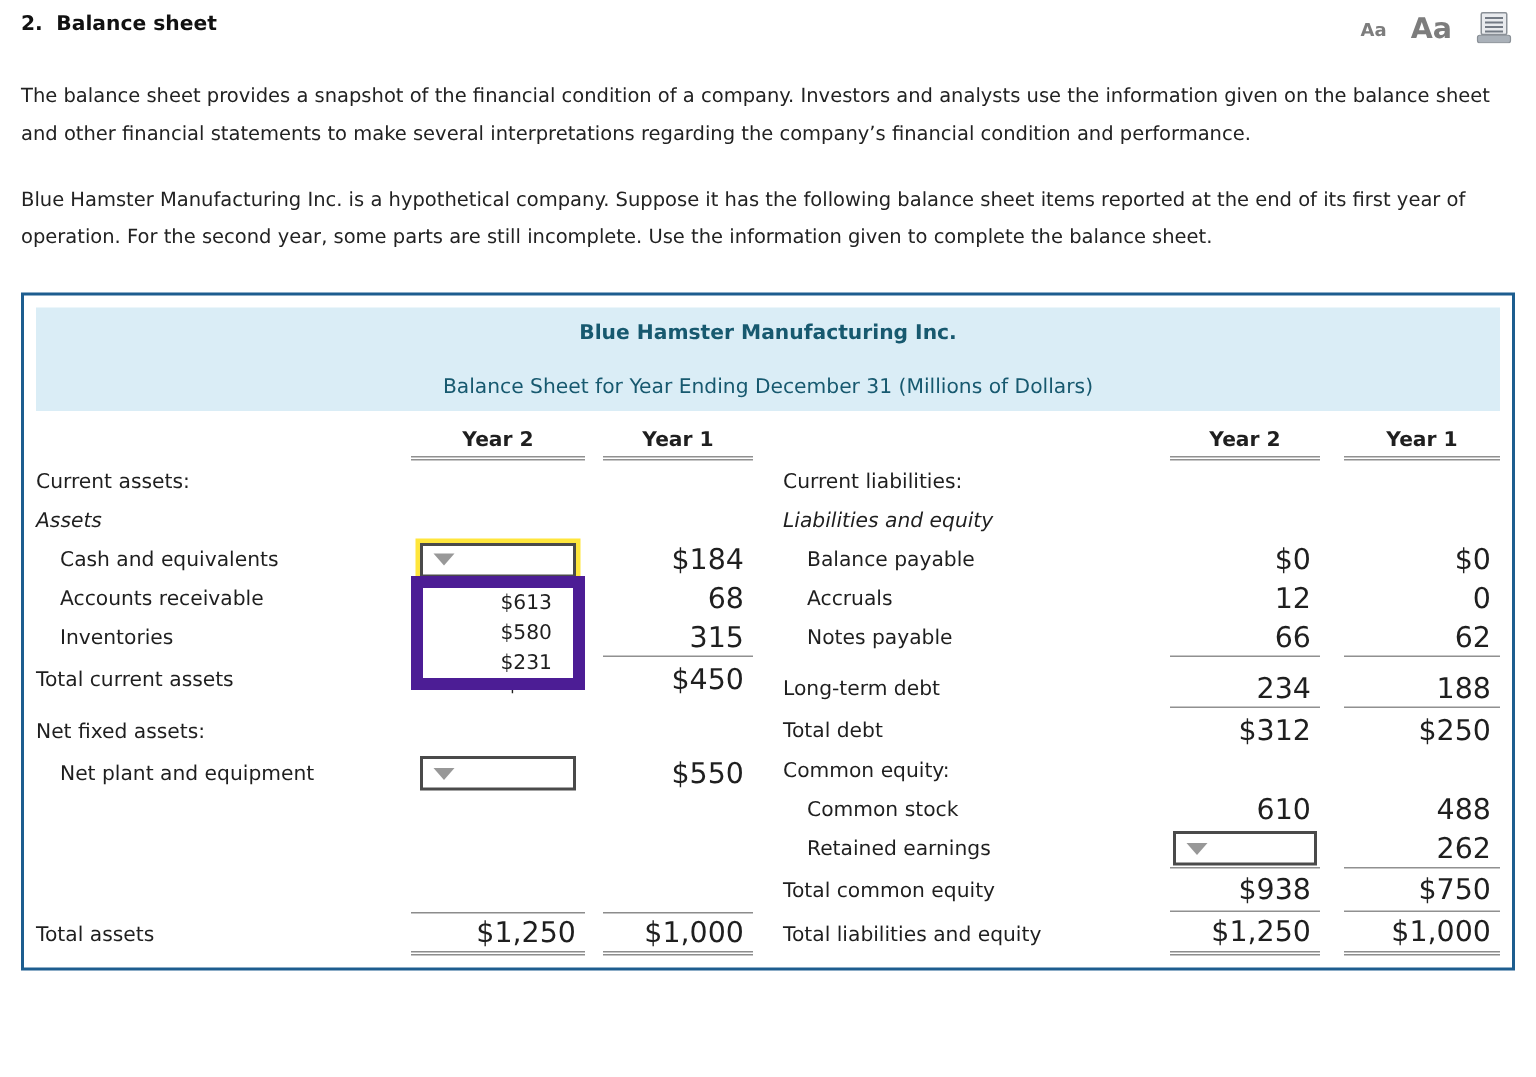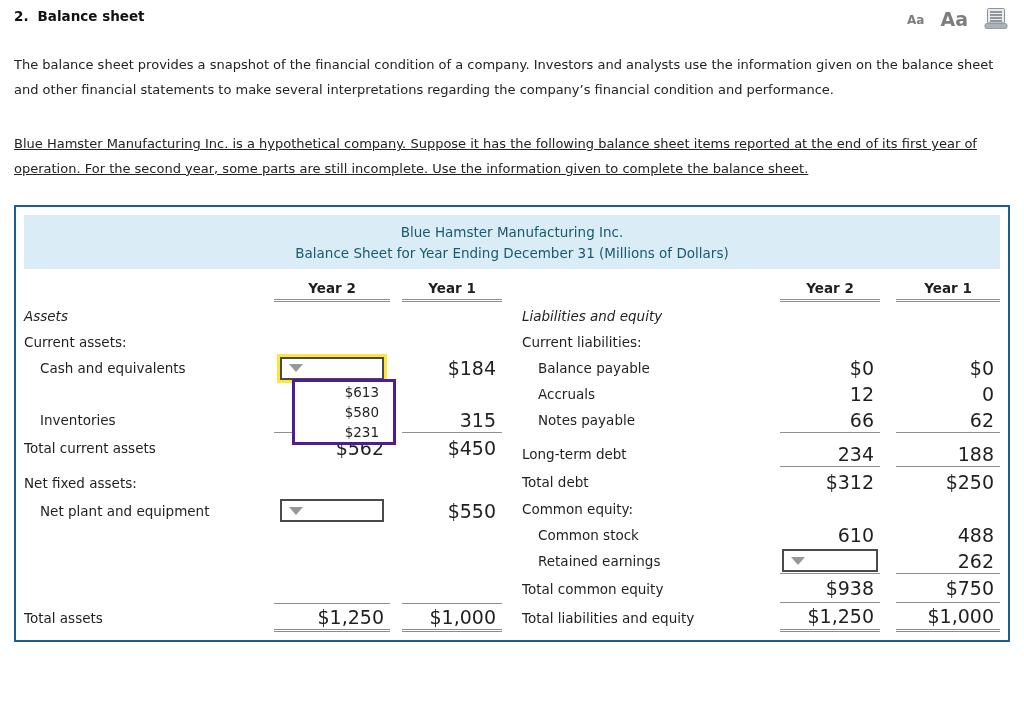--- a/index.html
+++ b/index.html
@@ -14,26 +14,26 @@
   
   .topbar { display: flex; justify-content: space-between; align-items: flex-start; }
   .title { font-size: 13.5px; font-weight: bold; color: #111; display: flex; gap: 9px; }
   .controls { display: flex; align-items: flex-end; gap: 16px; padding-right: 2px; }
   .aa-small { font-size: 12px; font-weight: bold; color: #7d7d7d; cursor: pointer; line-height: 1; padding-bottom: 3px; }
   .aa-large { font-size: 19px; font-weight: bold; color: #7d7d7d; cursor: pointer; line-height: 1; }
   .print-btn { cursor: pointer; line-height: 0; }
 
   
   .para { margin-top: 24px; line-height: 24.5px; font-size: 13px; color: #222; }
-  .para + .para { margin-top: 30px; text-decoration: underline; }
+  .para + .para { margin-top: 20px; }
 
   
   .sheet { margin-top: 24px; border: 2px solid #1d5d8f; padding: 8px; background: #fff; }
   .band { background: #daedf6; text-align: center; color: #17596f; padding: 6px 0 8px 0; }
-  .band .company  { font-size: 13.5px; font-weight: normal; margin: 3px 0 5px 0; }
+  .band .company  { font-size: 13.5px; font-weight: bold; margin: 3px 0 20px 0; }
   .band .subtitle { font-size: 13.5px; font-weight: normal; }
 
   .cols { display: flex; justify-content: space-between; margin-top: 5px; align-items: stretch; }
   .half { width: 478px; }
   .half.left { display: flex; flex-direction: column; }
 
   .row { display: grid; align-items: center; height: 26px; }
   .half.left  .row { grid-template-columns: 1fr 116px 100px; column-gap: 12px; }
   .half.right .row { grid-template-columns: 1fr 100px 104px; column-gap: 16px; }
   .row.tall { height: 29px; }
@@ -55,22 +55,22 @@
   .topline { border-top: 1px solid #8c8c8c; }
 
   
   .selwrap { position: relative; height: 100%; display: flex; align-items: center; justify-content: center; }
   .sel { width: 104px; height: 23px; border: 2px solid #4a4a4a; background: #fff;
          display: flex; align-items: center; padding-left: 7px; cursor: pointer; }
   .half.right .sel { width: 96px; }
   .tri { width: 0; height: 0; border-left: 7px solid transparent; border-right: 7px solid transparent;
          border-top: 8px solid #989898; }
   .sel.hl { outline: 3px solid #ffe63c; }
-  .pop { position: absolute; top: 24px; left: 18px; width: 104px; background: #fff;
-         border: 3px solid #4c1d95; z-index: 10; }
+  .pop { position: absolute; top: 24px; left: 0; width: 116px; background: #fff;
+         border: 8px solid #4c1d95; z-index: 10; }
   .opt { height: 20px; line-height: 20px; text-align: right; padding-right: 14px;
          font-size: 13.5px; cursor: pointer; }
 </style>
 </head>
 <body>
 
 <div class="page">
 
   <div class="topbar">
     <div class="title">
@@ -103,47 +103,48 @@
 
       <div class="half left">
 
         <div class="row head-row">
           <div class="lbl"></div>
           <div class="year-h">Year 2</div>
           <div class="year-h">Year 1</div>
         </div>
 
         <div class="row">
+          <div class="lbl">Current assets:</div>
+          <div class="num"></div>
+          <div class="num"></div>
+        </div>
+
+        <div class="row">
           <div class="lbl italic">Assets</div>
-          <div class="num"></div>
-          <div class="num"></div>
-        </div>
-
-        <div class="row">
-          <div class="lbl">Current assets:</div>
           <div class="num"></div>
           <div class="num"></div>
         </div>
 
         <div class="row">
           <div class="lbl indent">Cash and equivalents</div>
           <div class="selwrap">
             <div class="sel hl">
               <span class="tri"></span>
             </div>
             <div class="pop">
               <div class="opt">$613</div>
               <div class="opt">$580</div>
               <div class="opt">$231</div>
             </div>
           </div>
           <div class="num">$184</div>
         </div>
 
         <div class="row">
+          <div class="lbl indent">Accounts receivable</div>
           <div class="num"></div>
           <div class="num">68</div>
         </div>
 
         <div class="row">
           <div class="lbl indent">Inventories</div>
           <div class="num u1"></div>
           <div class="num u1">315</div>
         </div>
 
@@ -180,27 +181,27 @@
 
       <div class="half right">
 
         <div class="row head-row">
           <div class="lbl"></div>
           <div class="year-h">Year 2</div>
           <div class="year-h">Year 1</div>
         </div>
 
         <div class="row">
+          <div class="lbl">Current liabilities:</div>
+          <div class="num"></div>
+          <div class="num"></div>
+        </div>
+
+        <div class="row">
           <div class="lbl italic">Liabilities and equity</div>
-          <div class="num"></div>
-          <div class="num"></div>
-        </div>
-
-        <div class="row">
-          <div class="lbl">Current liabilities:</div>
           <div class="num"></div>
           <div class="num"></div>
         </div>
 
         <div class="row">
           <div class="lbl indent">Balance payable</div>
           <div class="num">$0</div>
           <div class="num">$0</div>
         </div>
 

